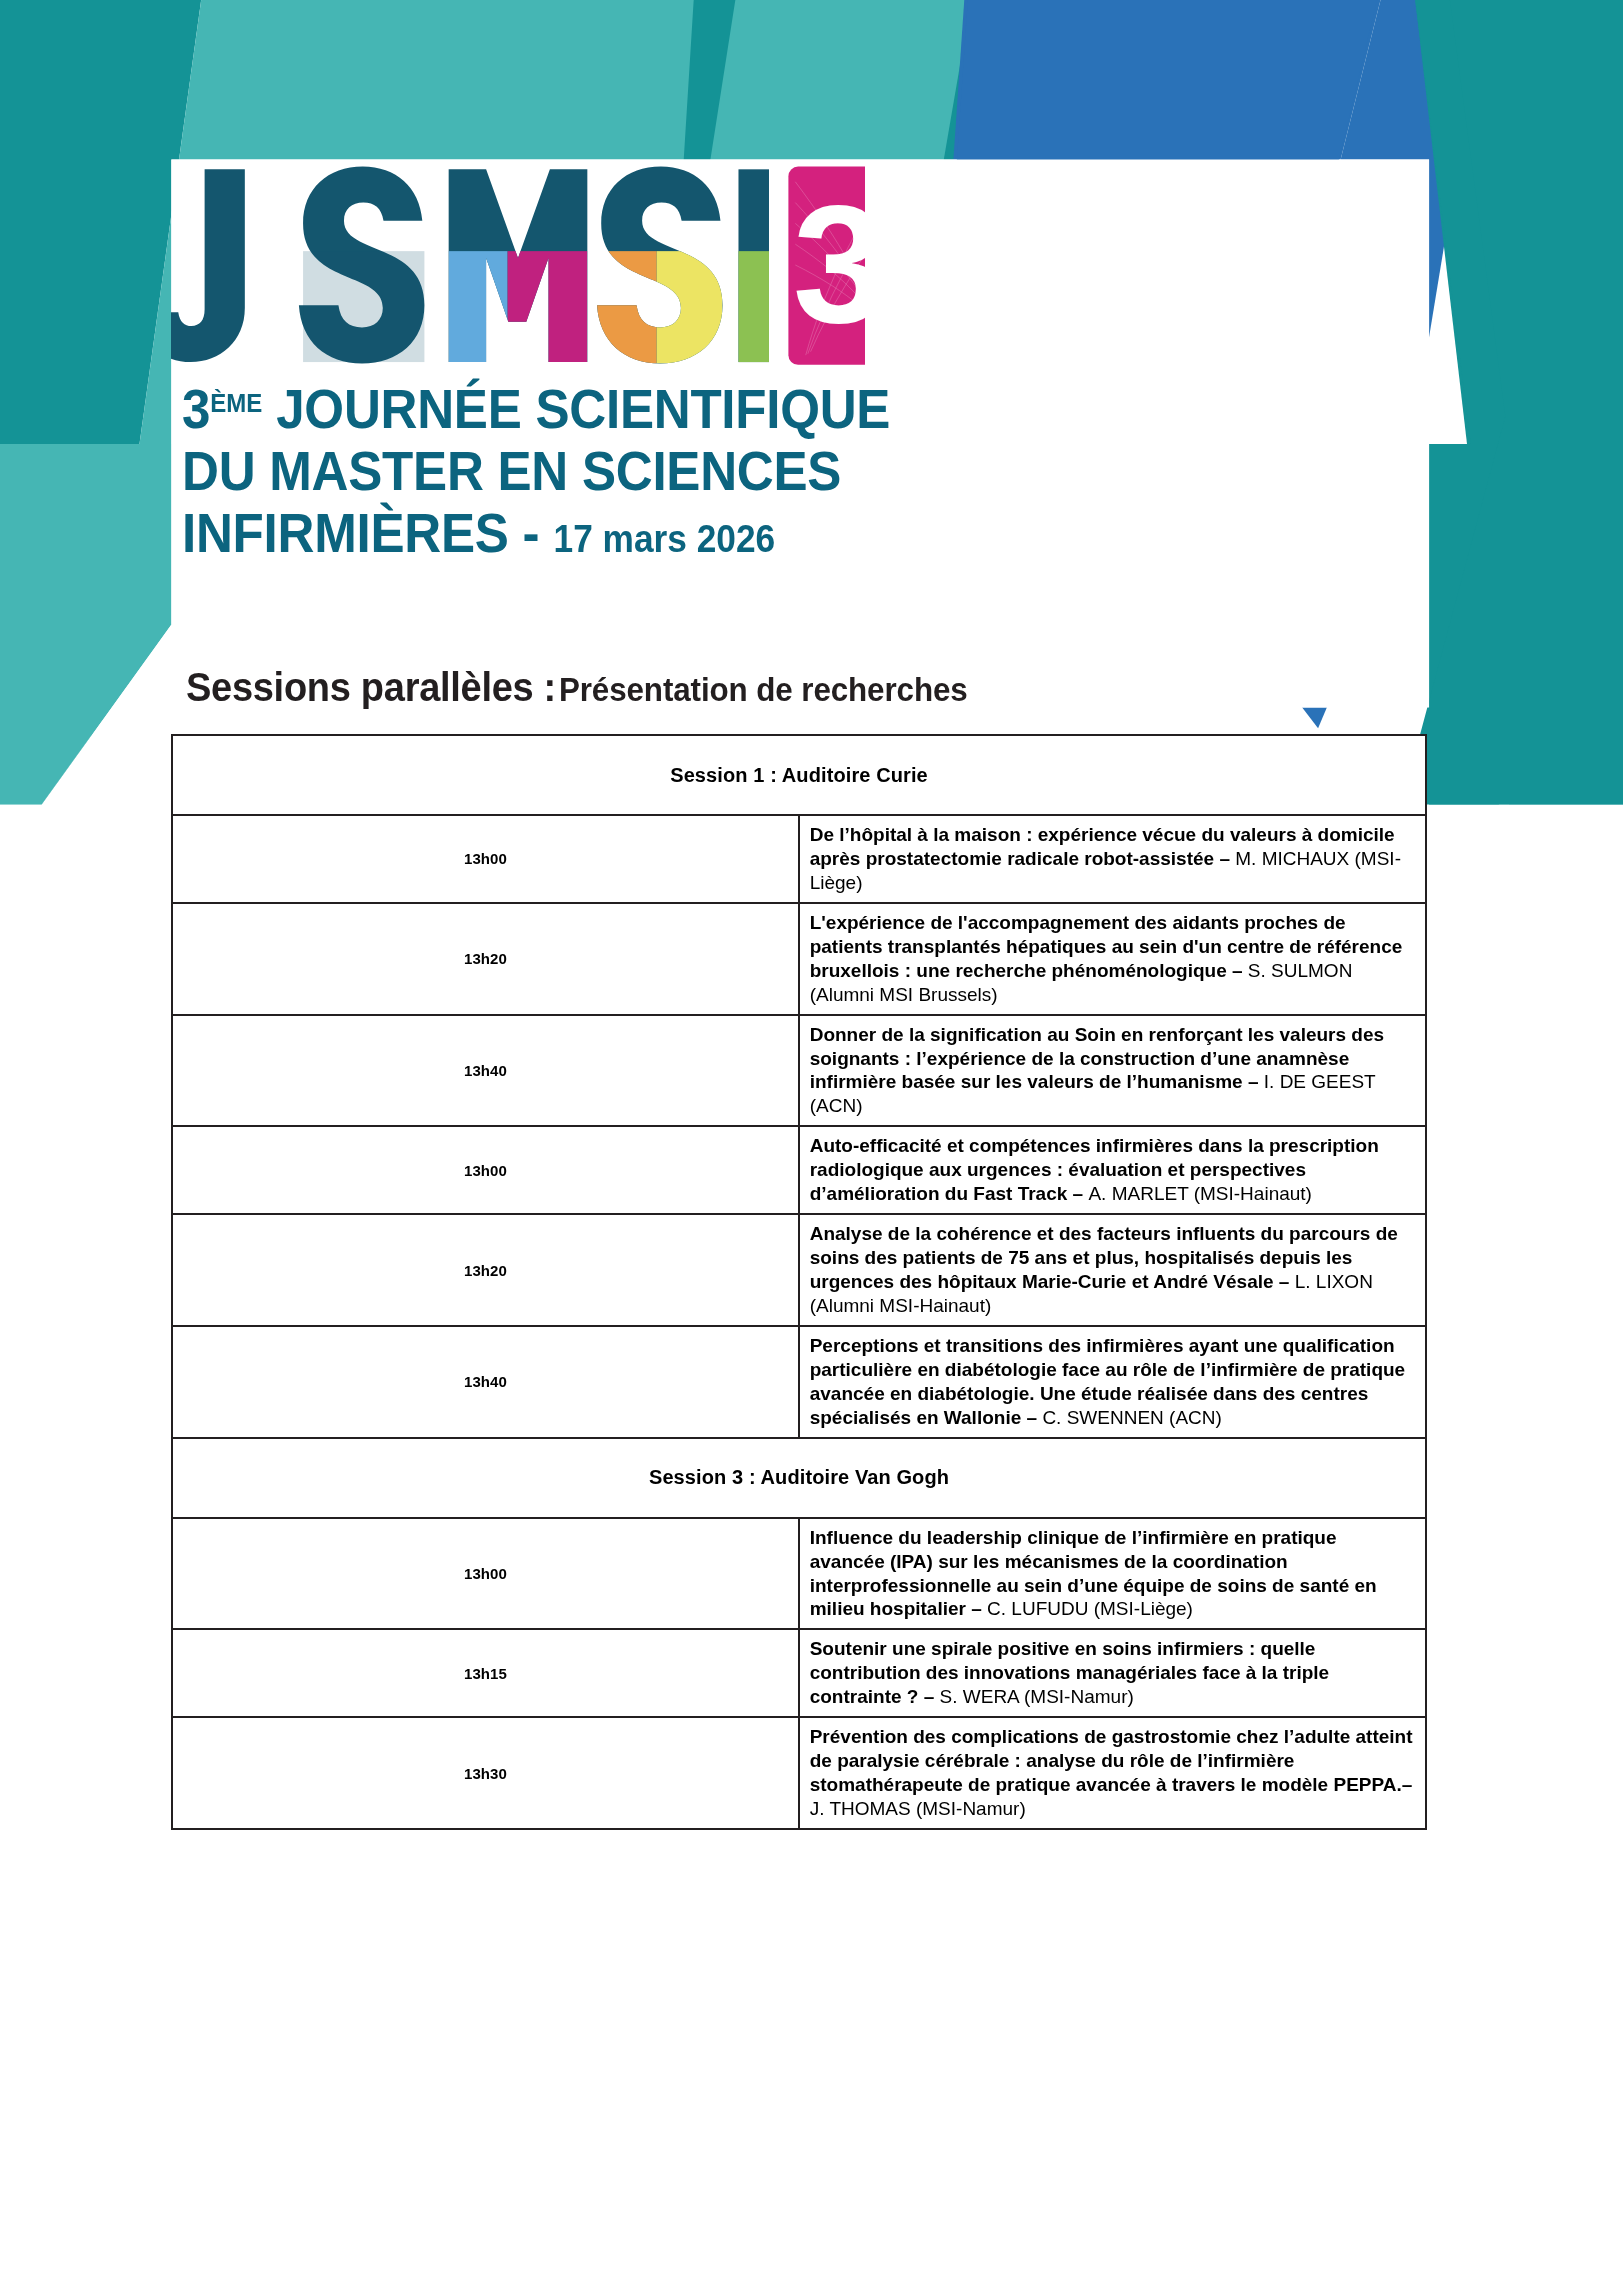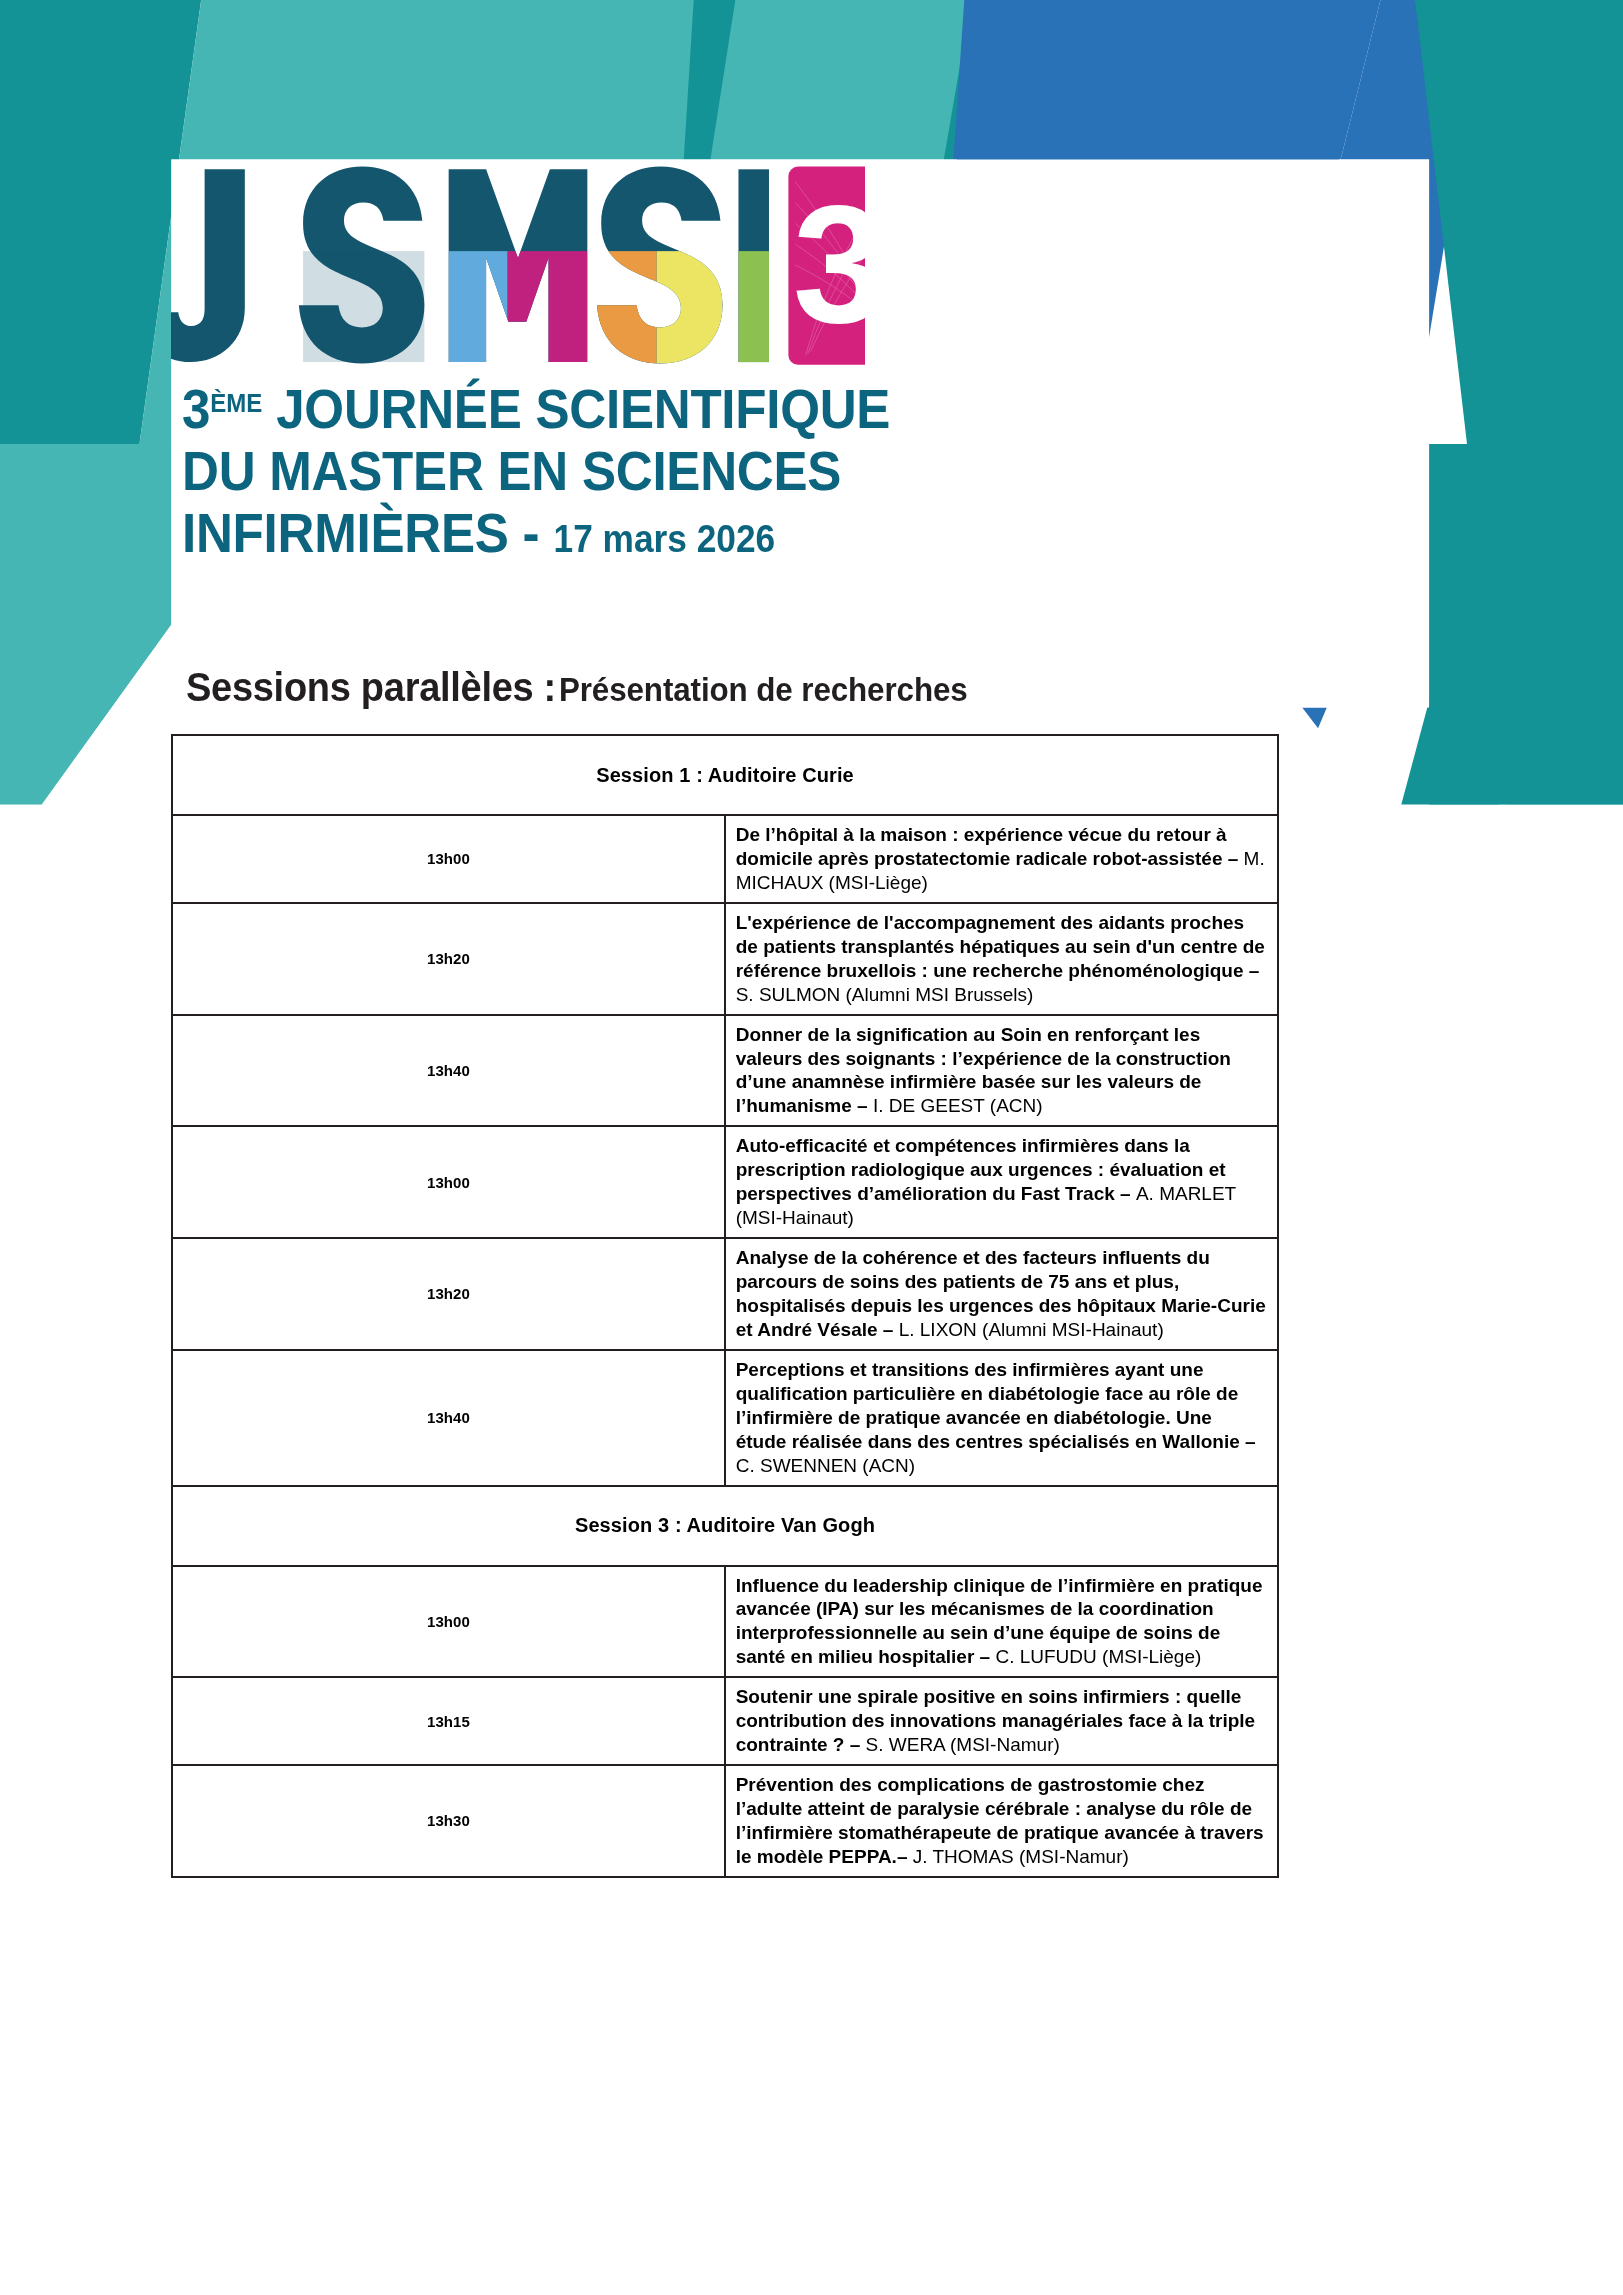--- a/index.html
+++ b/index.html
@@ -92,21 +92,21 @@
     font-weight: bold;
     font-size: 33px;
     letter-spacing: -0.1px;
   }
 
   
   #programme-table {
     position: absolute;
     left: 171px;
     top: 734px;
-    width: 1108px;
+    width: 1256px;
     border-collapse: collapse;
     table-layout: fixed;
     background: #ffffff;
   }
   #programme-table td {
     border: 2.1px solid #231f20;
     vertical-align: middle;
     padding: 7px 9.7px;
     color: #000000;
   }
@@ -265,21 +265,21 @@
     <span class="sub-light">Présentation de recherches</span>
   </div>
 
   <table id="programme-table">
     <tbody>
         <tr class="r-sess">
           <td class="session-head" colspan="2">Session 1 : Auditoire Curie</td>
         </tr>
         <tr class="r-item">
           <td class="col-time">13h00</td>
-          <td class="col-desc"><span class="desc-plain">De l’hôpital à la maison : expérience vécue du retour à domicile après prostatectomie radicale robot-assistée – </span><span class="desc-speaker">M. MICHAUX</span><span class="desc-affil"> (MSI-Liège)</span></td>
+          <td class="col-desc"><span class="desc-plain">De l’hôpital à la maison : expérience vécue du valeurs à domicile après prostatectomie radicale robot-assistée – </span><span class="desc-speaker">M. MICHAUX</span><span class="desc-affil"> (MSI-Liège)</span></td>
         </tr>
         <tr class="r-item">
           <td class="col-time">13h20</td>
           <td class="col-desc"><span class="desc-plain">L'expérience de l'accompagnement des aidants proches de patients transplantés hépatiques au sein d'un centre de référence bruxellois : une recherche phénoménologique – </span><span class="desc-speaker">S. SULMON</span><span class="desc-affil"> (Alumni MSI Brussels)</span></td>
         </tr>
         <tr class="r-item">
           <td class="col-time">13h40</td>
           <td class="col-desc"><span class="desc-plain">Donner de la signification au Soin en renforçant les valeurs des soignants : l’expérience de la construction d’une anamnèse infirmière basée sur les valeurs de l’humanisme – </span><span class="desc-speaker">I. DE GEEST</span><span class="desc-affil"> (ACN)</span></td>
         </tr>
         <tr class="r-item">

